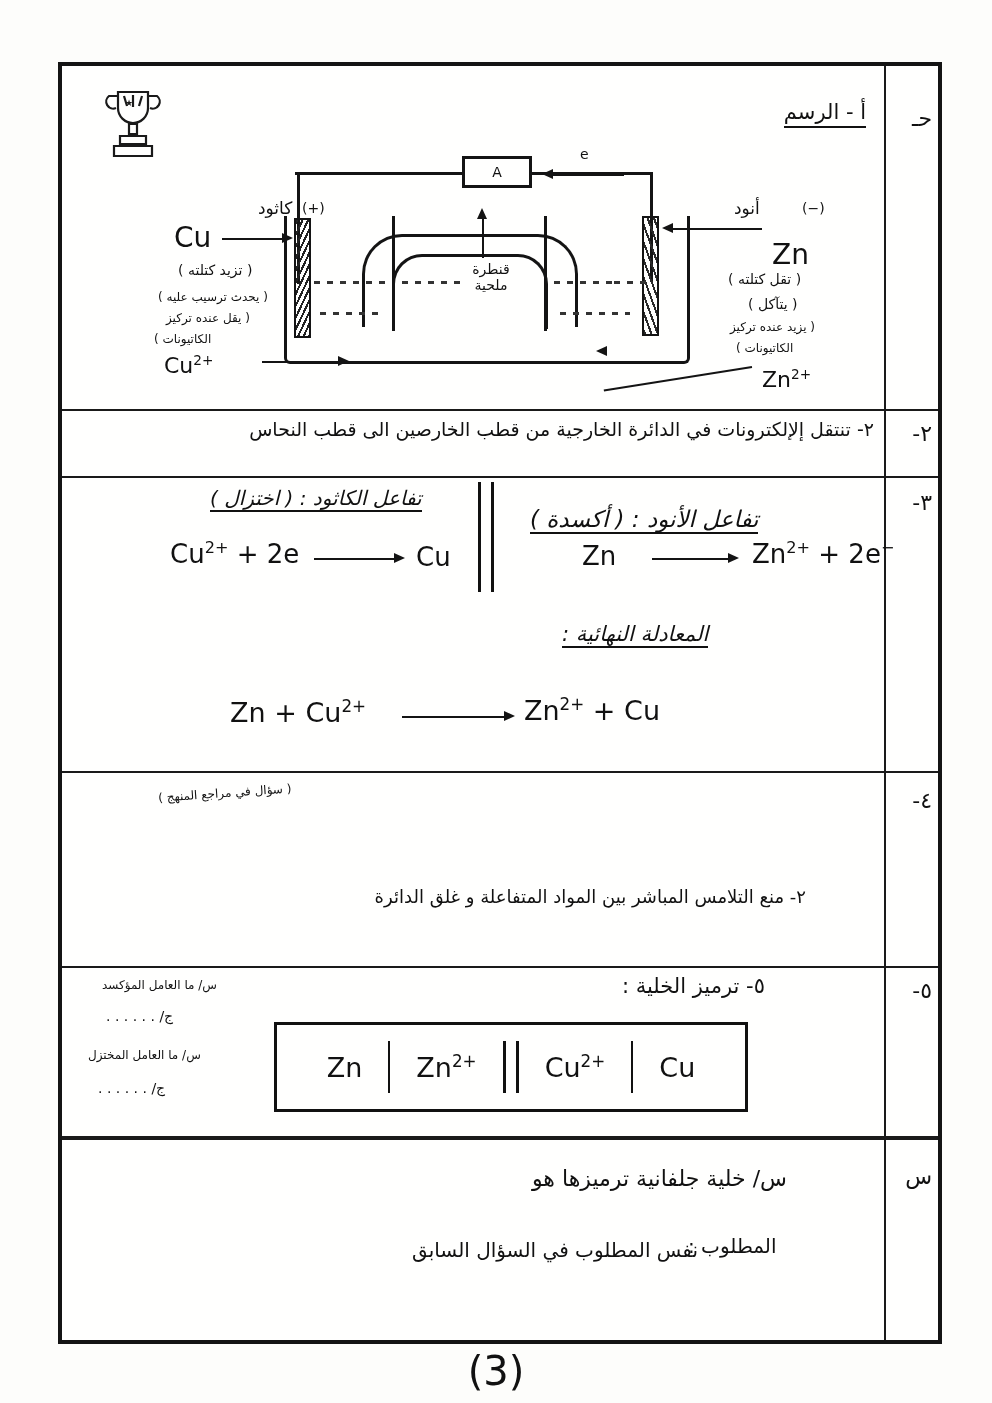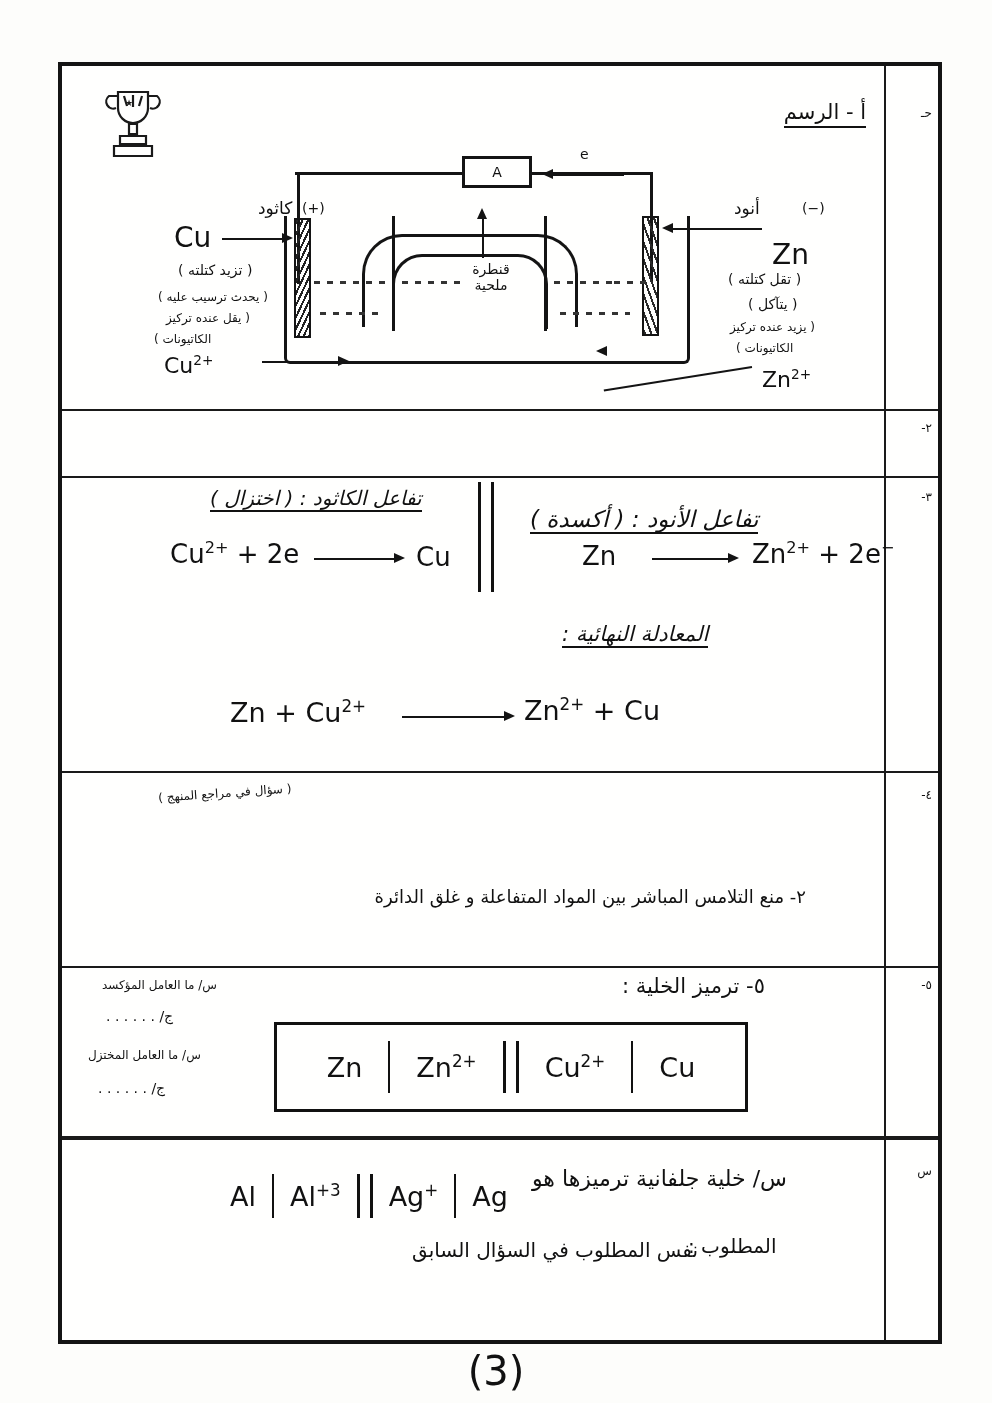--- a/index.html
+++ b/index.html
@@ -50,21 +50,21 @@
     left: 0;
     width: 100%;
     border-top: 2px solid #1a1a1a;
   }
   .hrule.thick { border-top-width: 4px; }
   .hw-ltr { direction: ltr; }
 
   .qnum {
     position: absolute;
     right: 6px;
-    font-size: 12px;
+    font-size: 22px;
     color: #111;
     direction: rtl;
   }
 
   
   .trophy {
     position: absolute;
     left: 36px;
     top: 18px;
     width: 70px;
@@ -338,20 +338,21 @@
       <div class="txt sm" style="left:666px; top:205px; direction:rtl;">( تقل كتلته )</div>
       <div class="txt sm" style="left:686px; top:230px; direction:rtl;">( يتآكل )</div>
       <div class="txt xs" style="left:668px; top:254px; direction:rtl;">( يزيد عنده تركيز</div>
       <div class="txt xs" style="left:674px; top:275px; direction:rtl;">الكاتيونات )</div>
       <div class="txt lg hw-ltr" style="left:700px; top:300px;">Zn<sup>2+</sup></div>
       <div class="arrow-line" style="left:540px; top:300px; width:150px; transform:rotate(-9deg); transform-origin:right center;"></div>
       <div class="arrow-head left" style="left:534px; top:280px;"></div>
     </div>
 
     <div class="qnum" style="top:355px;">٢-</div>
+    <div class="txt" style="left:56px; top:352px; width:756px; text-align:right; direction:rtl; font-size:19px;">٢- تنتقل إلإلكترونات في الدائرة الخارجية من قطب الخارصين الى قطب النحاس</div>
 
     <div class="qnum" style="top:424px;">٣-</div>
 
     <div class="txt u" style="left:468px; top:440px; font-size:23px; direction:rtl;">تفاعل الأنود : ( أكسدة )</div>
     <div class="txt u" style="left:148px; top:420px; font-size:20px; direction:rtl;">تفاعل الكاثود : ( اختزال )</div>
 
     <div class="double-bar" style="left:416px; top:416px; height:110px;"></div>
 
     <div class="txt hw-ltr" style="left:520px; top:475px; font-size:26px;">Zn</div>
     <div class="arrow-line" style="left:590px; top:492px; width:80px;"></div>
@@ -391,29 +392,20 @@
 
     <div class="txt xs" style="left:40px; top:912px; direction:rtl;">س/ ما العامل المؤكسد</div>
     <div class="txt sm" style="left:44px; top:942px; direction:rtl;">ج/ . . . . . .</div>
     <div class="txt xs" style="left:26px; top:982px; direction:rtl;">س/ ما العامل المختزل</div>
     <div class="txt sm" style="left:36px; top:1014px; direction:rtl;">ج/ . . . . . .</div>
 
     <div class="qnum" style="top:1098px;">س</div>
 
     <div class="txt" style="left:470px; top:1100px; font-size:22px; direction:rtl;">س/ خلية جلفانية ترميزها هو</div>
 
-    <div class="notation-box2">
-      <span class="hw-ltr">Al</span>
-      <span class="bar1"></span>
-      <span class="hw-ltr">Al<sup>+3</sup></span>
-      <span class="bar2"></span>
-      <span class="hw-ltr">Ag<sup>+</sup></span>
-      <span class="bar1"></span>
-      <span class="hw-ltr">Ag</span>
-    </div>
 
     <div class="txt" style="left:626px; top:1168px; font-size:20px; direction:rtl;">المطلوب :</div>
     <div class="txt" style="left:350px; top:1172px; font-size:20px; direction:rtl;">نفس المطلوب في السؤال السابق</div>
 
   </div>
 
   <div class="pagenum">(3)</div>
 </div>
 
 </body></html>

